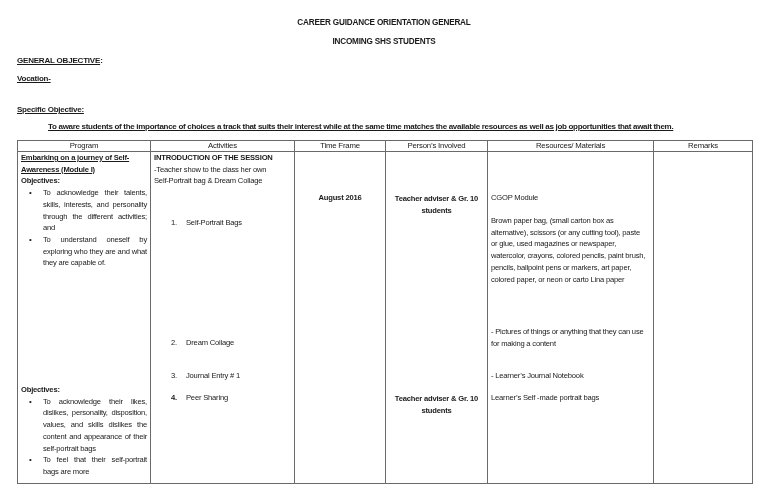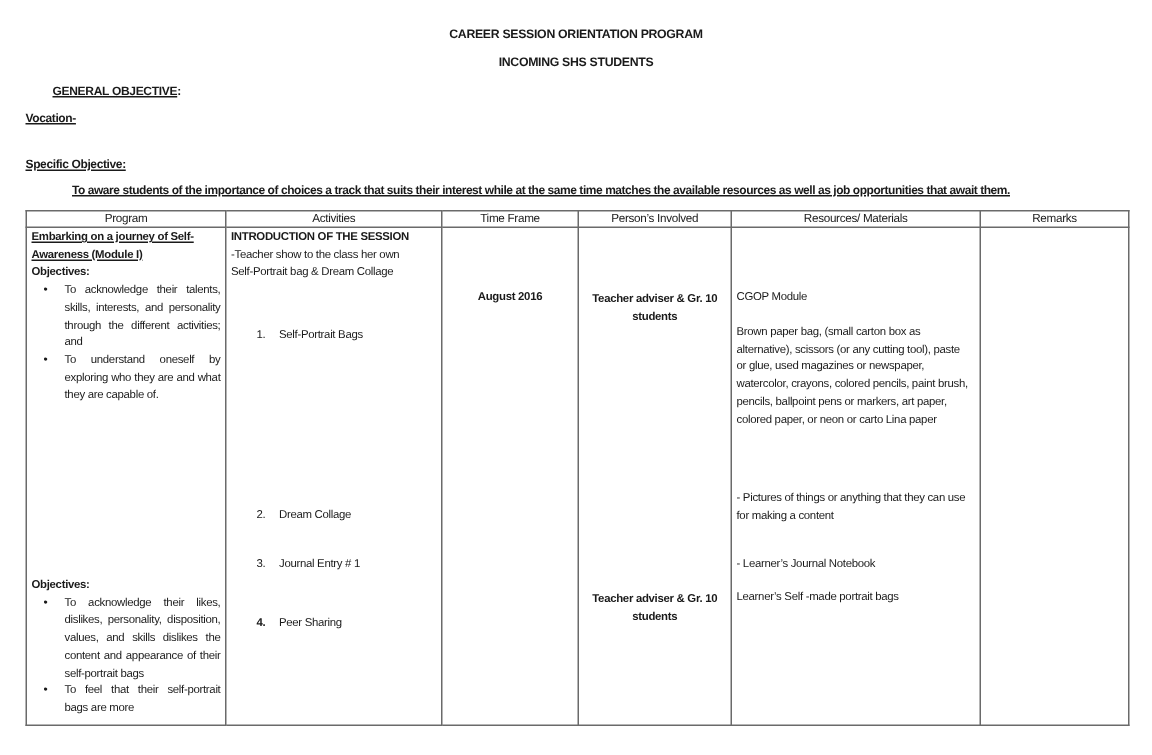--- a/index.html
+++ b/index.html
@@ -5,21 +5,21 @@
   html, body { margin: 0; padding: 0; background: #ffffff; }
   body {
     width: 768px; height: 503px; position: relative; overflow: hidden;
     font-family: "Liberation Sans", "DejaVu Sans", sans-serif;
     color: #1a1a1a;
   }
   .abs { position: absolute; }
   .title1 { top: 18px; left: 0; width: 768px; text-align: center; font-size: 8.2px; font-weight: bold; letter-spacing: -0.2px; }
   .title2 { top: 37px; left: 0; width: 768px; text-align: center; font-size: 8.2px; font-weight: bold; letter-spacing: -0.2px; }
   .gen-head { top: 56px; left: 17px; font-size: 8px; font-weight: bold; letter-spacing: -0.2px; }
-  .gen-head u { text-decoration: underline; margin-left: 18px; }
+  .gen-head u { text-decoration: underline; }
   .gen-text { top: 73px; left: 17px; width: 735px; font-size: 8px; font-weight: bold; line-height: 12.5px; letter-spacing: -0.25px; }
   .gen-text .ind { display: inline-block; width: 31px; }
   .gen-text .ul { text-decoration: underline; }
   .gen-text .row1 { display: flex; justify-content: space-between; }
   .spec-head { top: 105px; left: 17px; font-size: 8px; font-weight: bold; text-decoration: underline; letter-spacing: -0.25px; }
   .spec-text { top: 122px; left: 48px; font-size: 8px; font-weight: bold; text-decoration: underline; letter-spacing: -0.3px; white-space: nowrap; }
 
   table.plan {
     position: absolute; top: 140px; left: 17px; width: 735px; height: 344px;
     border-collapse: collapse; table-layout: fixed;
@@ -41,21 +41,21 @@
   .obj-list { margin: 0; padding: 0 0 0 22px; list-style: none; }
   .obj-list li { position: relative; text-align: justify; line-height: 11.7px; }
   .obj-list li::before { content: "\2022"; position: absolute; left: -14px; top: 0; font-size: 8px; }
   .num-item { position: absolute; left: 17px; white-space: nowrap; }
   .num-item .n { display: inline-block; width: 15px; }
   .center { text-align: center; font-weight: bold; }
 </style>
 </head>
 <body>
 
-<div class="abs title1">CAREER SESSION ORIENTATION PROGRAM</div>
+<div class="abs title1">CAREER GUIDANCE ORIENTATION GENERAL</div>
 <div class="abs title2">INCOMING SHS STUDENTS</div>
 
 <div class="abs gen-head">
   <u>GENERAL OBJECTIVE</u><span>:</span>
 </div>
 
 <div class="abs gen-text">
   <div class="row1">
     <span class="ul">Vocation-</span>
   </div>
@@ -106,21 +106,21 @@
       </td>
 
       <td>
         <div class="cell">
           <div class="bold lh" style="white-space:nowrap;">INTRODUCTION OF THE SESSION</div>
           <div class="lh" style="white-space:nowrap;">-Teacher show to the class her own</div>
           <div class="lh" style="white-space:nowrap;">Self-Portrait bag &amp; Dream Collage</div>
           <div class="num-item" style="top:66px;"><span class="n">1.</span><span>Self-Portrait Bags</span></div>
           <div class="num-item" style="top:186px;"><span class="n">2.</span><span>Dream Collage</span></div>
           <div class="num-item" style="top:219px;"><span class="n">3.</span><span>Journal Entry # 1</span></div>
-          <div class="num-item" style="top:241px;margin-top:17px;"><span class="n bold">4.</span><span>Peer Sharing</span></div>
+          <div class="num-item" style="top:241px;"><span class="n bold">4.</span><span>Peer Sharing</span></div>
         </div>
       </td>
 
       <td>
         <div class="cell">
           <div class="center" style="position:absolute; top:41px; left:0; right:0;">August 2016</div>
         </div>
       </td>
 
       <td>

